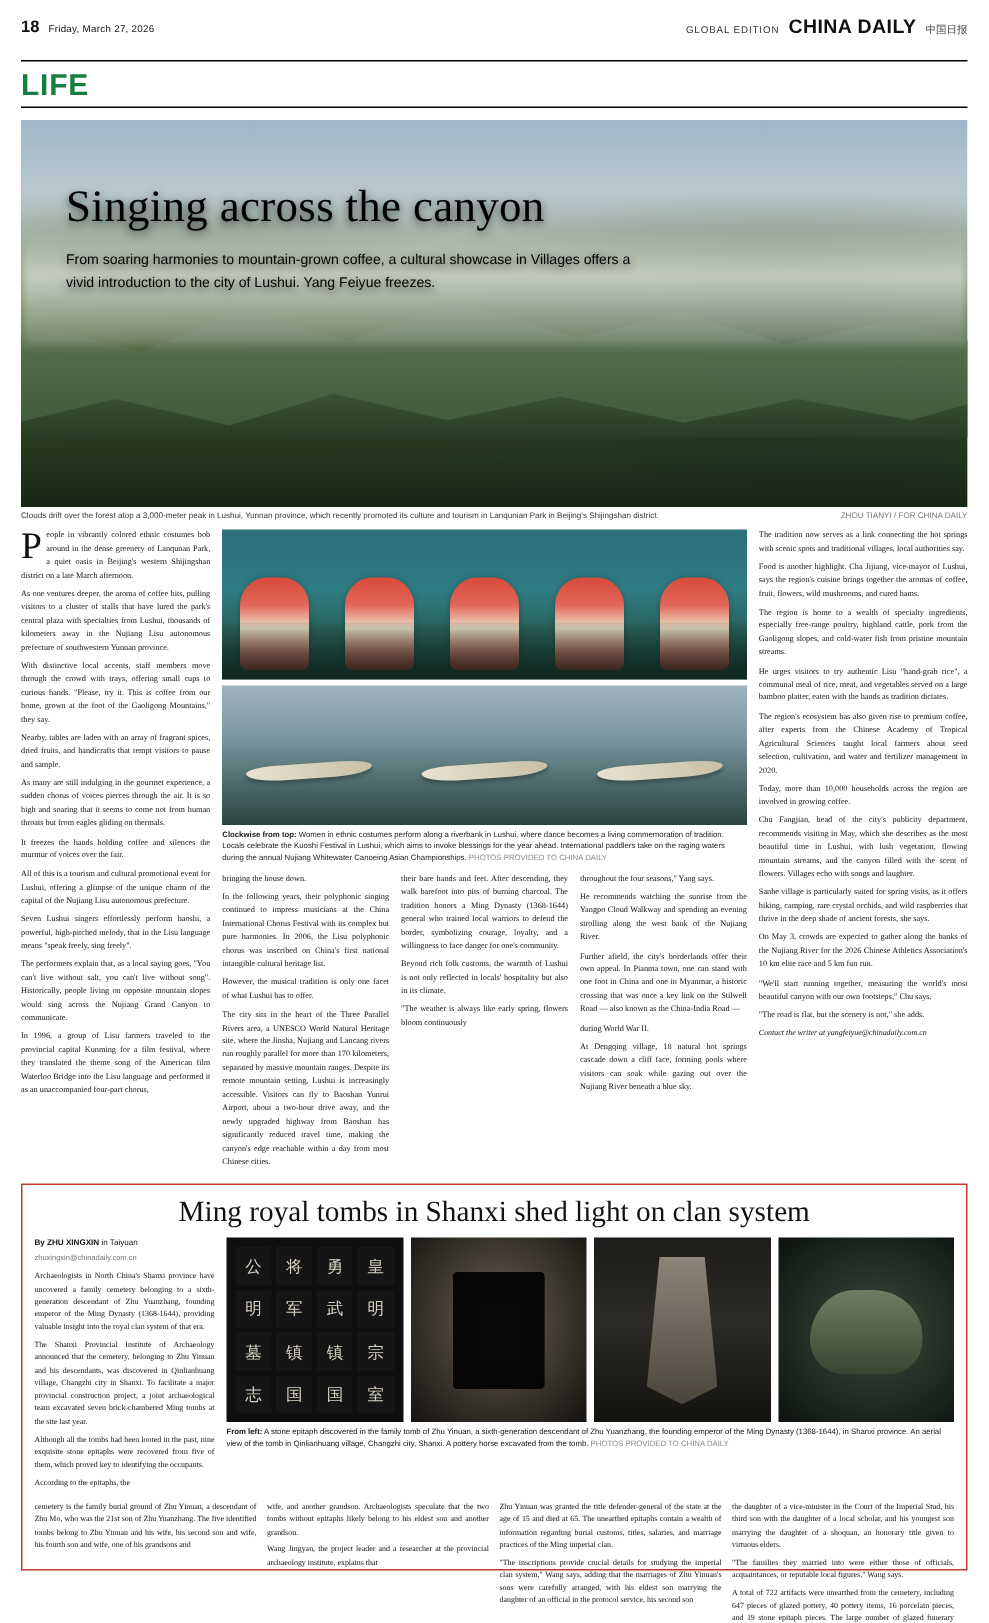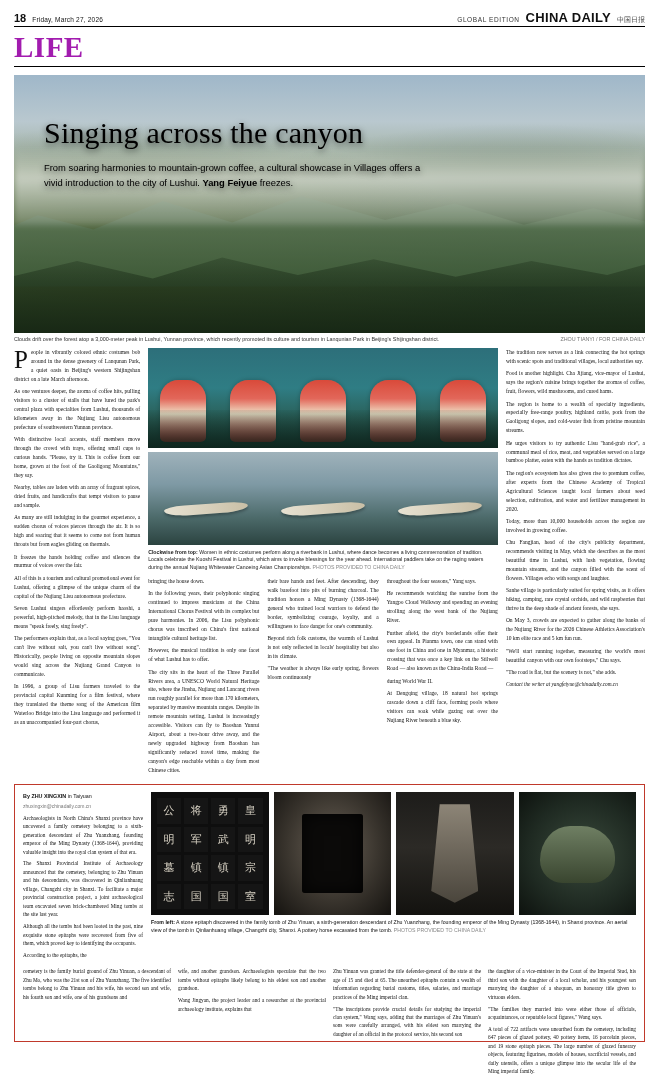--- a/index.html
+++ b/index.html
@@ -6,32 +6,32 @@
   body{
     width:659px;height:1082px;
     background:#ffffff;
     font-family:"Liberation Serif", serif;
     color:#111;
     overflow:hidden;
   }
   .page{position:relative;width:659px;height:1082px;box-sizing:border-box;padding:10px 14px 6px 14px;}
 
   
-  .masthead{display:flex;align-items:center;justify-content:space-between;border-bottom:1px solid #000;padding-bottom:1px;}
+  .masthead{display:flex;align-items:center;justify-content:space-between;border-bottom:1px solid #000;padding-bottom:15px;}
   .mh-left{display:flex;align-items:baseline;gap:6px;}
   .folio{font-family:"Liberation Sans",sans-serif;font-weight:bold;font-size:11px;}
   .mh-date{font-family:"Liberation Sans",sans-serif;font-size:6.5px;letter-spacing:.2px;}
   .mh-right{display:flex;align-items:baseline;gap:6px;font-family:"Liberation Sans",sans-serif;font-size:6.5px;}
   .mh-global{letter-spacing:.6px;color:#333;}
   .mh-cd{font-weight:bold;font-size:13px;letter-spacing:.3px;}
   .mh-cn{font-size:7px;color:#444;}
 
   
   .sectionbar{border-bottom:1px solid #000;padding:6px 0 4px 0;}
-  .section-title{font-family:Liberation Serif, serif;font-weight:bold;font-size:29px;letter-spacing:.5px;color:#a21caf;line-height:1;}
+  .section-title{font-family:Liberation Sans, sans-serif;font-weight:bold;font-size:20px;letter-spacing:.5px;color:#15803d;line-height:1;}
 
   
   .hero{position:relative;margin-top:8px;height:258px;overflow:hidden;}
   .hero-bg{position:absolute;inset:0;
     background:
       radial-gradient(ellipse at 18% 88%, rgba(60,80,40,.95) 0%, rgba(40,60,30,0) 55%),
       radial-gradient(ellipse at 80% 85%, rgba(45,70,45,.9) 0%, rgba(30,50,35,0) 55%),
       linear-gradient(to bottom, #9fb7c9 0%, #b9c8cf 18%, #9aa98f 38%, #6f8560 56%, #4e6a45 74%, #2f4a2c 100%);
   }
   .hero-cloud{position:absolute;left:0;right:0;top:28%;height:30%;
@@ -40,21 +40,21 @@
   .hero-ridge{position:absolute;left:-5%;right:-5%;height:46%;bottom:18%;
     background:linear-gradient(to bottom,#6d8566,#3d5a38);
     clip-path:polygon(0% 60%,8% 40%,16% 52%,26% 28%,36% 46%,46% 24%,58% 44%,68% 30%,78% 48%,88% 34%,100% 52%,100% 100%,0% 100%);
     opacity:.85;}
   .hero-fore{position:absolute;left:0;right:0;bottom:0;height:34%;
     background:linear-gradient(to bottom, rgba(30,48,26,.2), rgba(22,38,20,.95));
     clip-path:polygon(0% 35%,10% 18%,22% 38%,33% 14%,45% 34%,57% 16%,70% 36%,82% 18%,94% 34%,100% 22%,100% 100%,0% 100%);}
   .hero-text{position:absolute;left:30px;top:42px;right:40px;color:#000000;text-shadow:0 2px 6px rgba(0,0,0,.65);}
   .hero-headline{font-family:"Liberation Serif",serif;font-size:30px;line-height:1.08;font-weight:normal;margin:0 0 12px 0;letter-spacing:.2px;}
   .hero-deck{font-family:"Liberation Sans",sans-serif;font-size:9.4px;line-height:1.55;max-width:385px;}
-  .hero-deck b{font-weight:bold;}
+  .hero-deck b{font-weight:normal;}
   .hero-caption{font-family:"Liberation Sans",sans-serif;font-size:5.4px;color:#333;padding:3px 0 0 0;display:flex;justify-content:space-between;gap:8px;}
   .hero-caption .credit{color:#777;white-space:nowrap;}
 
   
   .body-area{display:flex;gap:8px;margin-top:6px;height:430px;}
   .col{font-family:"Liberation Serif",serif;font-size:5.5px;line-height:1.62;text-align:justify;}
   .col p{margin:0 0 3.5px 0;}
   .col-1{width:127px;}
   .col-mid{width:352px;display:flex;flex-direction:column;}
   .col-last{width:140px;}
@@ -215,20 +215,21 @@
       <p>Chu Fangjian, head of the city's publicity department, recommends visiting in May, which she describes as the most beautiful time in Lushui, with lush vegetation, flowing mountain streams, and the canyon filled with the scent of flowers. Villages echo with songs and laughter.</p>
       <p>Sanhe village is particularly suited for spring visits, as it offers hiking, camping, rare crystal orchids, and wild raspberries that thrive in the deep shade of ancient forests, she says.</p>
       <p>On May 3, crowds are expected to gather along the banks of the Nujiang River for the 2026 Chinese Athletics Association's 10 km elite race and 5 km fun run.</p>
       <p>"We'll start running together, measuring the world's most beautiful canyon with our own footsteps," Chu says.</p>
       <p>"The road is flat, but the scenery is not," she adds.</p>
       <p class="contact">Contact the writer at yangfeiyue@chinadaily.com.cn</p>
     </div>
   </div>
 
   <div class="feature">
+    <div class="feature-title">Ming royal tombs in Shanxi shed light on clan system</div>
     <div class="feature-body">
       <div class="f-col">
         <div class="byline">
           <b>By ZHU XINGXIN</b>
           <span>in Taiyuan</span>
           <span class="loc">zhuxingxin@chinadaily.com.cn</span>
         </div>
         <p>Archaeologists in North China's Shanxi province have uncovered a family cemetery belonging to a sixth-generation descendant of Zhu Yuanzhang, founding emperor of the Ming Dynasty (1368-1644), providing valuable insight into the royal clan system of that era.</p>
         <p>The Shanxi Provincial Institute of Archaeology announced that the cemetery, belonging to Zhu Yinuan and his descendants, was discovered in Qinlianhuang village, Changzhi city in Shanxi. To facilitate a major provincial construction project, a joint archaeological team excavated seven brick-chambered Ming tombs at the site last year.</p>
         <p>Although all the tombs had been looted in the past, nine exquisite stone epitaphs were recovered from five of them, which proved key to identifying the occupants.</p>

